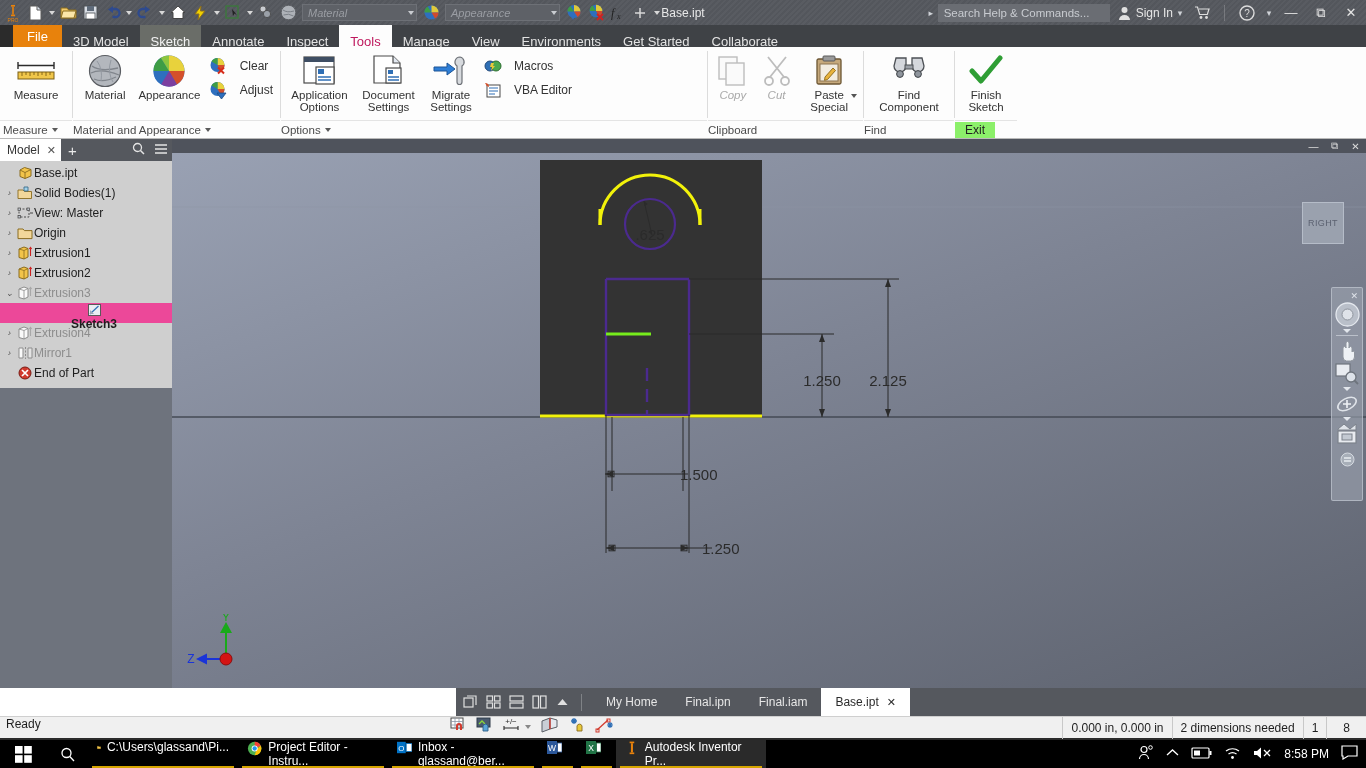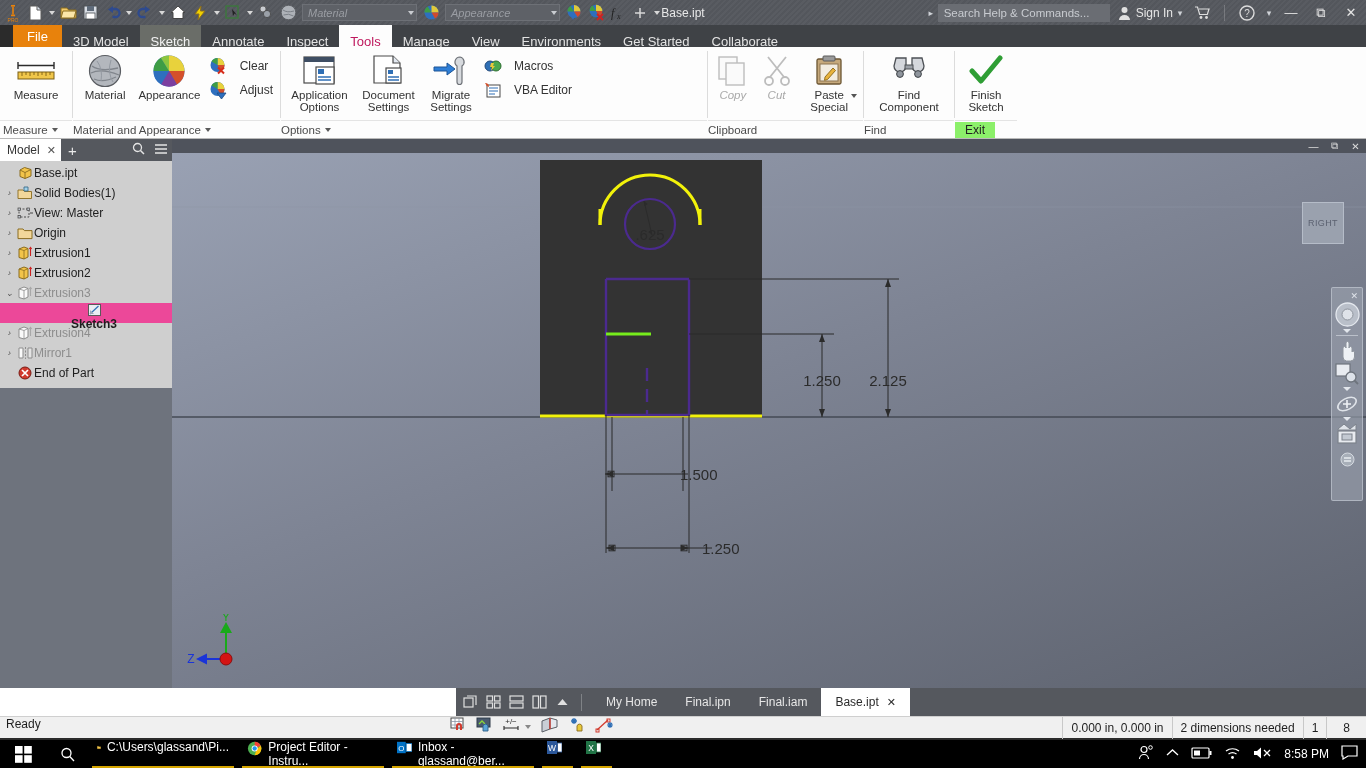--- a/index.html
+++ b/index.html
@@ -1002,20 +1002,28 @@
       <span></span>
     </div>
     <div class="tbitem">
       <svg width="15" height="15" viewBox="0 0 15 15">
           <rect x="0" y="1" width="10" height="13" fill="#217346"></rect>
           <text x="5" y="11" font-size="8.5" fill="#fff" text-anchor="middle" font-family="Liberation Sans">X</text>
           <rect x="10.5" y="3" width="4.5" height="9" fill="#fff" stroke="#217346" stroke-width=".8"></rect>
         </svg>
       <span></span>
     </div>
+    <div class="tbitem active">
+      <svg width="15" height="17" viewBox="0 0 15 17">
+          <rect x="5" y="1" width="5" height="1.8" fill="#e8820c"></rect>
+          <rect x="6.4" y="2.8" width="2.2" height="10" fill="#e8820c"></rect>
+          <rect x="5" y="12.8" width="5" height="1.8" fill="#e8820c"></rect>
+        </svg>
+      <span>Autodesk Inventor Pr...</span>
+    </div>
     <div class="tray">
       <span>
         <svg width="16" height="15" viewBox="0 0 16 15">
             <circle cx="6" cy="4.5" r="3" fill="none" stroke="#fff" stroke-width="1.2"></circle>
             <path d="M1.5 14 a4.5 4.5 0 0 1 9 0" fill="none" stroke="#fff" stroke-width="1.2"></path>
             <circle cx="12.5" cy="2.5" r="1.8" fill="none" stroke="#fff" stroke-width="1"></circle>
           </svg>
       </span>
       <span>
         <svg width="13" height="10" viewBox="0 0 13 10">

